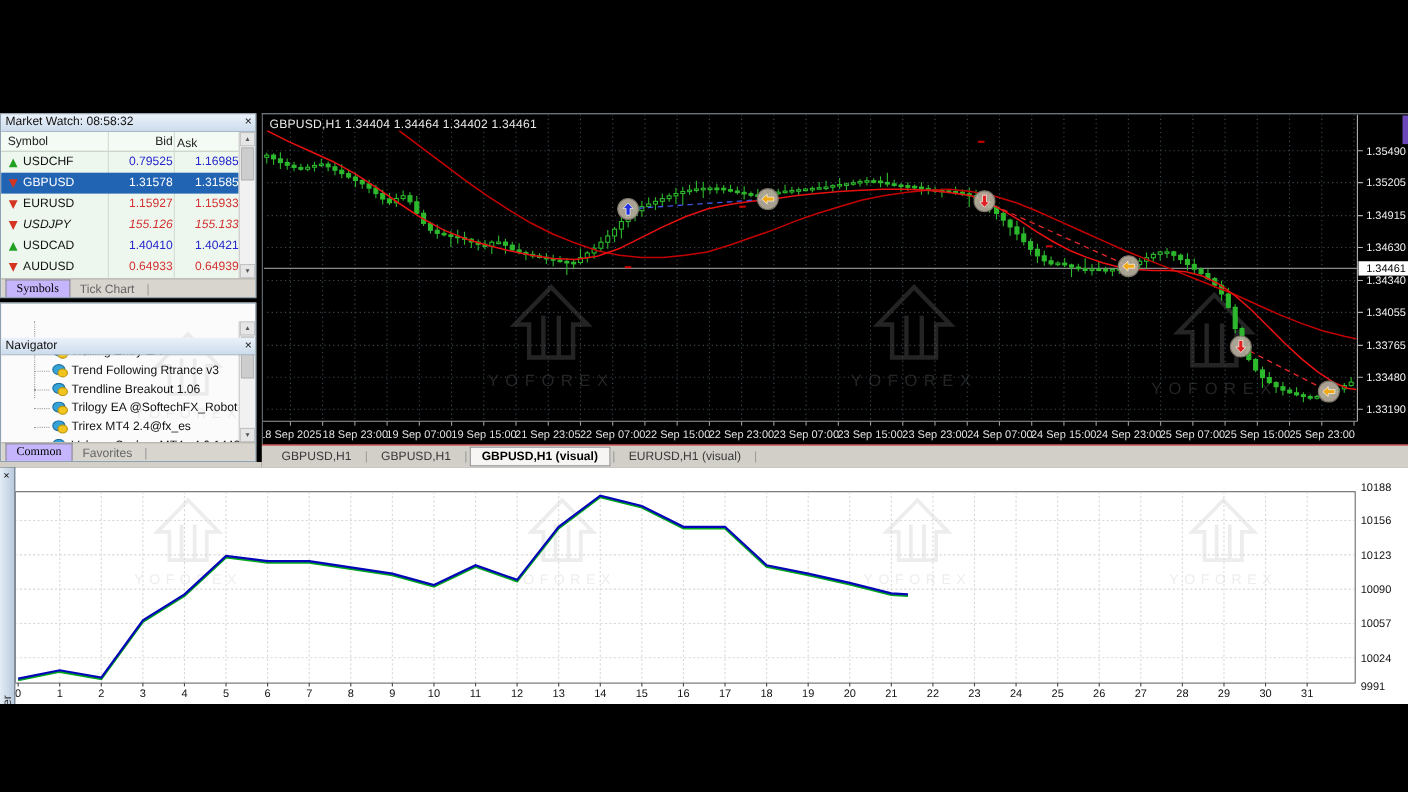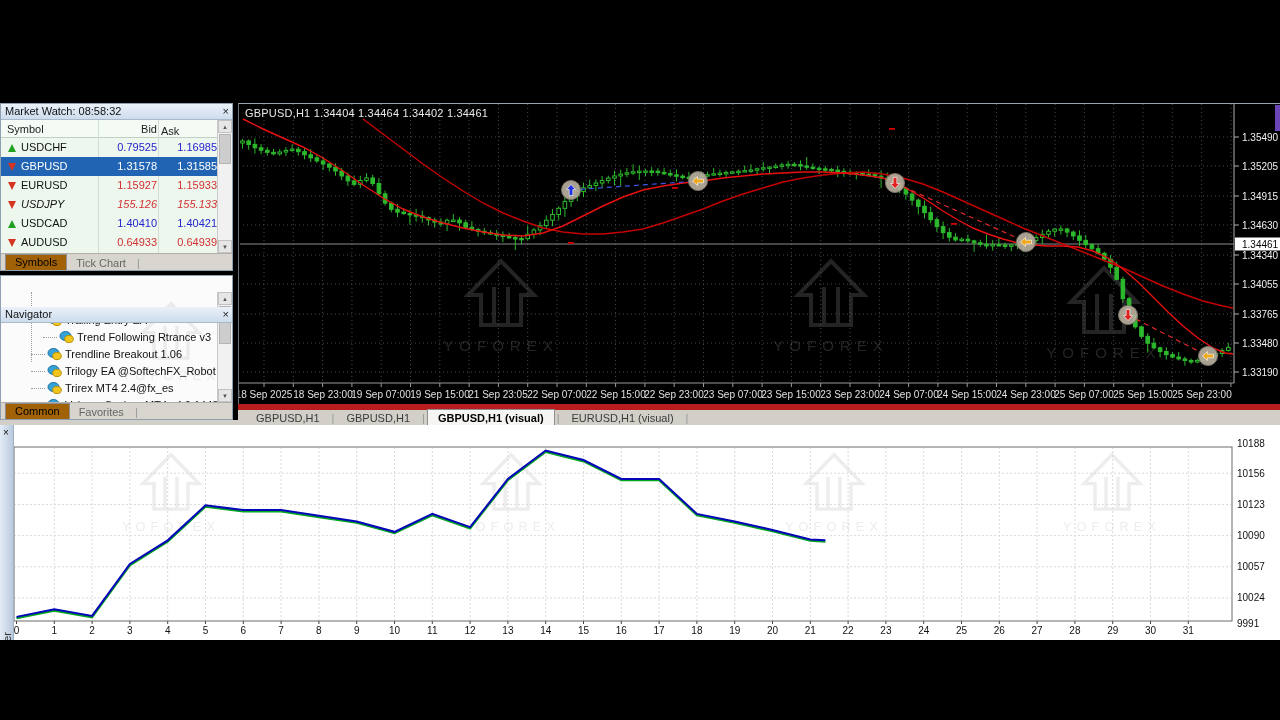--- a/index.html
+++ b/index.html
@@ -22,35 +22,35 @@
   .mw-bid{left:100px;} .mw-ask{left:160px;}
   .val-up{color:#2424cc;} .val-down{color:#d33030;}
   .arr{position:absolute;left:7px;top:6px;width:0;height:0;}
   .arr.up{border-left:4px solid transparent;border-right:4px solid transparent;border-bottom:8px solid #21a121;}
   .arr.down{border-left:4px solid transparent;border-right:4px solid transparent;border-top:8px solid #d43420;}
   .scrollbar{position:absolute;background:#f1f1f1;border-left:1px solid #c9c9c9;}
   .sb-btn{position:absolute;left:0;right:0;height:13px;font-size:6px;color:#555;text-align:center;line-height:13px;background:#e6e6e6;border:1px solid #c2c2c2;}
   .sb-thumb{position:absolute;left:1px;right:1px;background:#cdcdcd;border:1px solid #b5b5b5;}
   .tab-strip{position:absolute;left:0;right:0;bottom:0;height:17px;background:#d8d5cf;border-top:1px solid #b3b0aa;font-size:11px;display:flex;align-items:flex-end;padding-left:4px;}
   .tab{padding:1px 9px;color:#666;}
-  .tab.active{background:#a16207;border:1px solid #8e8e8e;border-bottom:none;color:#000;height:16px;}
+  .tab.active{background:#c4b5fd;border:1px solid #8e8e8e;border-bottom:none;color:#000;height:16px;font-family:Liberation Serif, serif;}
   .tab-sep{color:#999;padding:1px 2px;}
   
   .nav-tree{position:absolute;left:0;right:0;top:16px;bottom:17px;background:#fdfdfd;overflow:hidden;}
   .nav-vline{position:absolute;left:30px;top:0;bottom:40px;width:0;border-left:1px dotted #9a9a9a;}
   .nav-item{position:absolute;left:0;height:17px;width:100%;font-size:11px;color:#111;}
   .nav-item .stub{position:absolute;left:30px;top:8px;width:14px;border-top:1px dotted #9a9a9a;}
   .ea-icon{position:absolute;left:46px;top:2px;width:15px;height:13px;}
   .nav-label{position:absolute;left:64px;top:2px;white-space:nowrap;}
   
   .chart-win{position:absolute;left:238px;top:103px;width:1042px;height:301px;background:#000;
              border-top:1px solid #9aa4ac;border-left:1px solid #6a747c;}
   .chart-title{position:absolute;left:6px;top:3px;font-size:11px;color:#e9e9e9;letter-spacing:.2px;}
   .chart-tabs{position:absolute;left:238px;top:404px;width:1042px;height:21px;background:#d2cfc9;
-              border-top:6px solid #b91c1c;display:flex;align-items:center;font-size:11px;padding-left:8px;}
+              border-top:1px solid #b91c1c;display:flex;align-items:center;font-size:11px;padding-left:8px;}
   .ctab{padding:2px 10px;color:#3a3a3a;}
   .ctab.active{background:#f6f5f3;border:1px solid #8e8e8e;color:#000;font-weight:bold;}
   .left-strip-fill{position:absolute;left:0;top:420px;width:238px;height:5px;background:#d2cfc9;}
   
   .tester{position:absolute;left:14px;top:425px;width:1266px;height:215px;background:#fff;}
   .tester-side{position:absolute;left:0;top:425px;width:14px;height:215px;
                background:linear-gradient(90deg,#e3ecf6,#b9cadd);overflow:hidden;border-right:1px solid #9fb0c2;}
   .tester-side .x{position:absolute;left:3px;top:2px;font-size:10px;color:#111;}
   .tester-side .rot{position:absolute;left:-28px;top:196px;width:70px;transform:rotate(-90deg);
                     transform-origin:center;font-size:11px;color:#333;text-align:left;}
@@ -151,21 +151,21 @@
         <div class="nav-item" style="top: 20px;">
           <div class="stub"></div>
           <div class="ea-icon">
             <svg width="15" height="13">
               <ellipse cx="6.5" cy="5" rx="5.5" ry="4.5" fill="#35a3d8" stroke="#1c6e9e"></ellipse>
               <ellipse cx="10" cy="8" rx="4.3" ry="3.6" fill="#f2c51e" stroke="#b8920a"></ellipse>
             </svg>
           </div>
           <div class="nav-label">Trailing Entry EA</div>
         </div>
-        <div class="nav-item" style="top: 37px; margin-left: 12px;">
+        <div class="nav-item" style="top: 37px;">
           <div class="stub"></div>
           <div class="ea-icon">
             <svg width="15" height="13">
               <ellipse cx="6.5" cy="5" rx="5.5" ry="4.5" fill="#35a3d8" stroke="#1c6e9e"></ellipse>
               <ellipse cx="10" cy="8" rx="4.3" ry="3.6" fill="#f2c51e" stroke="#b8920a"></ellipse>
             </svg>
           </div>
           <div class="nav-label">Trend Following Rtrance v3</div>
         </div>
         <div class="nav-item" style="top: 54px;">

